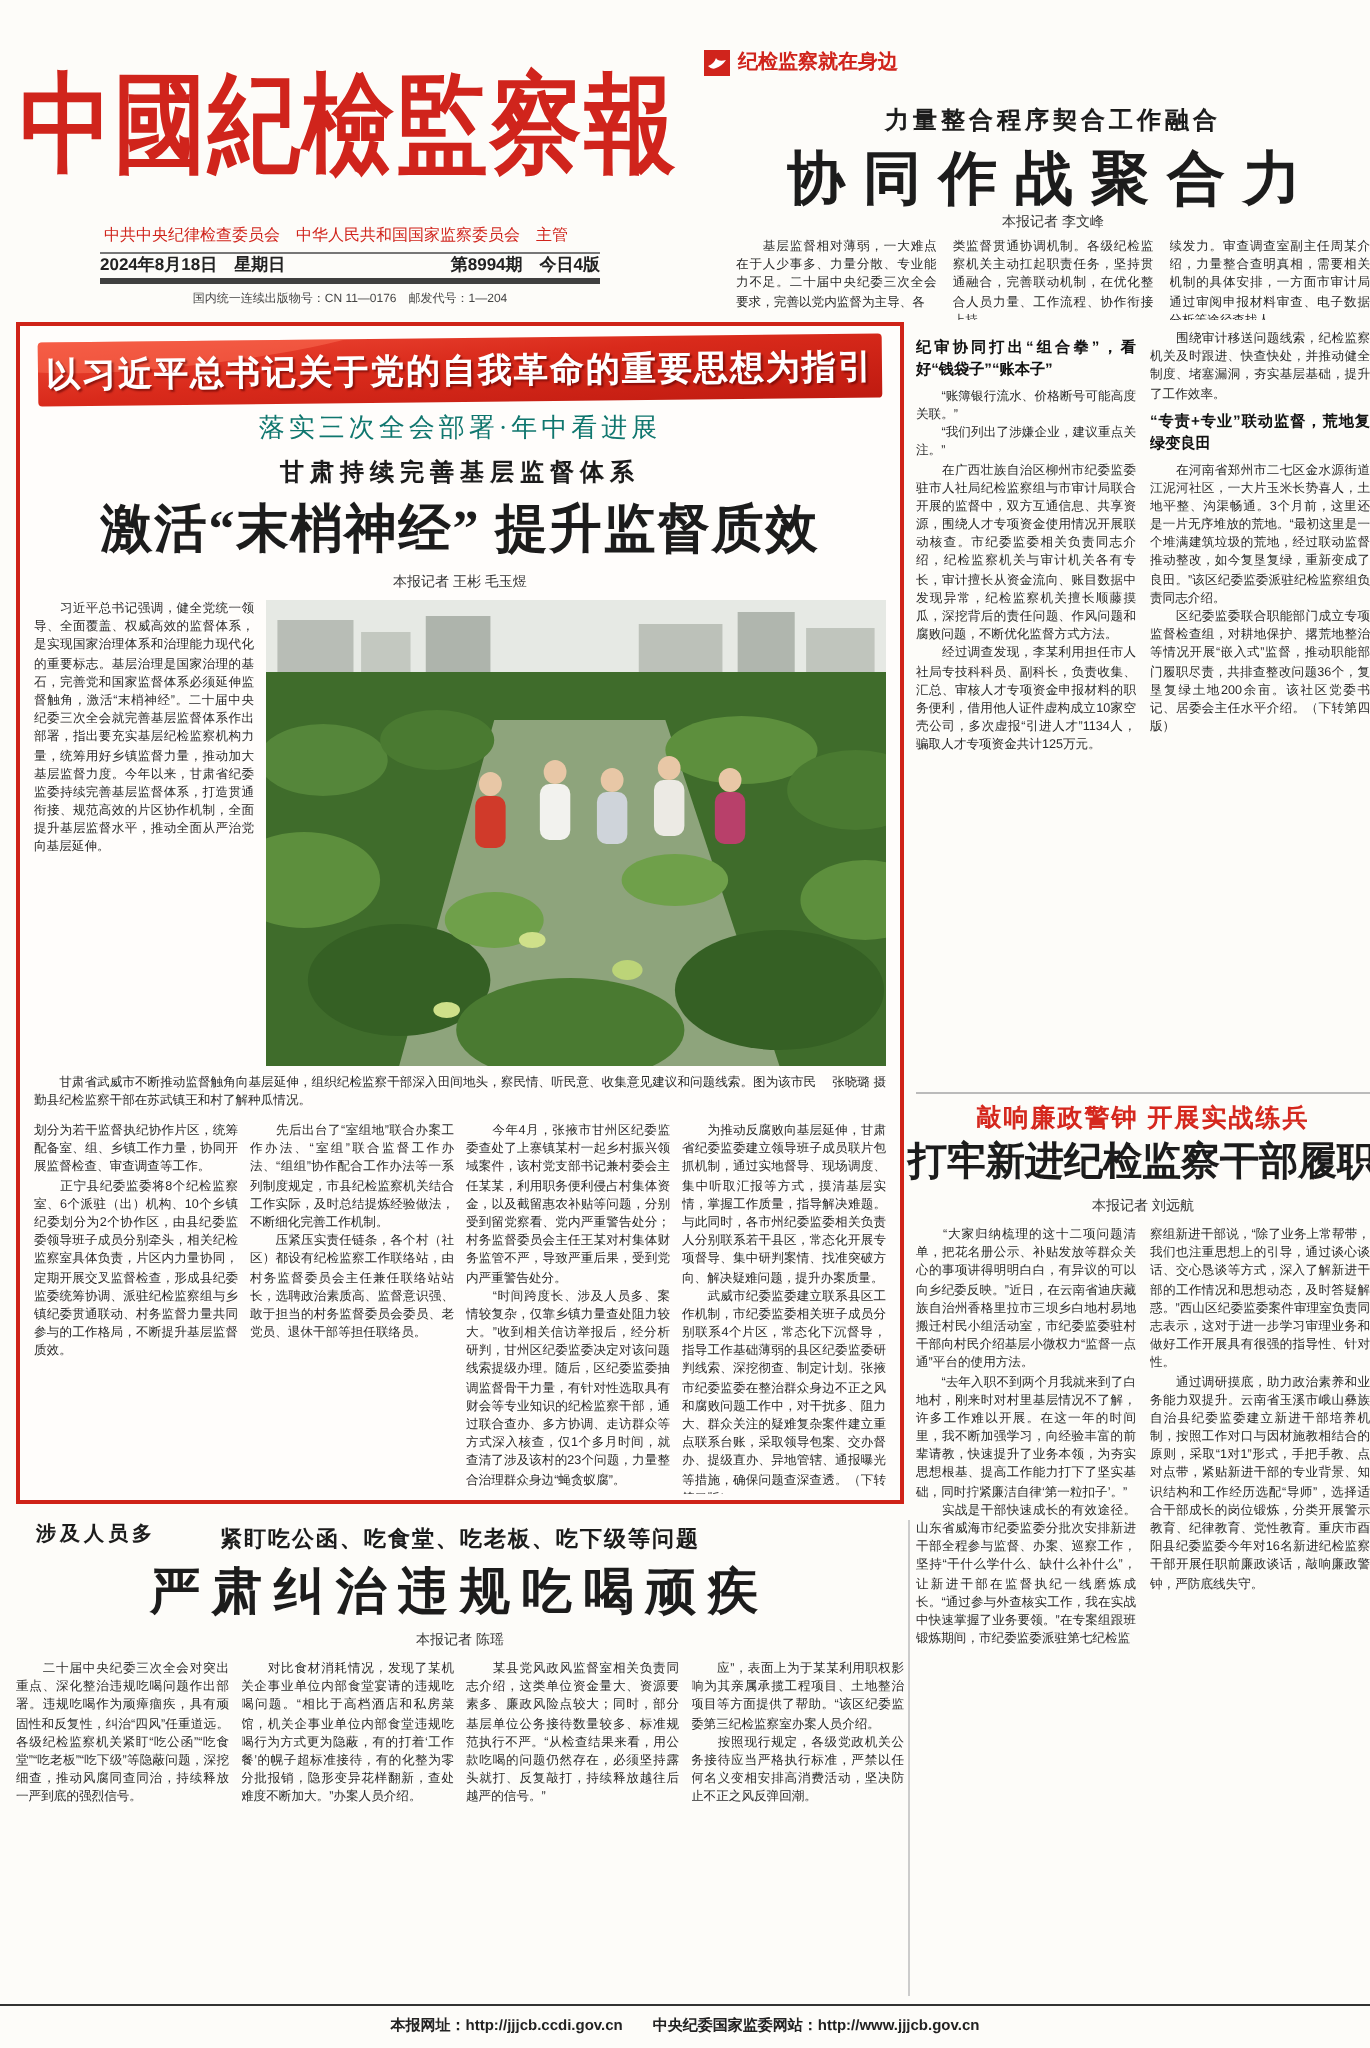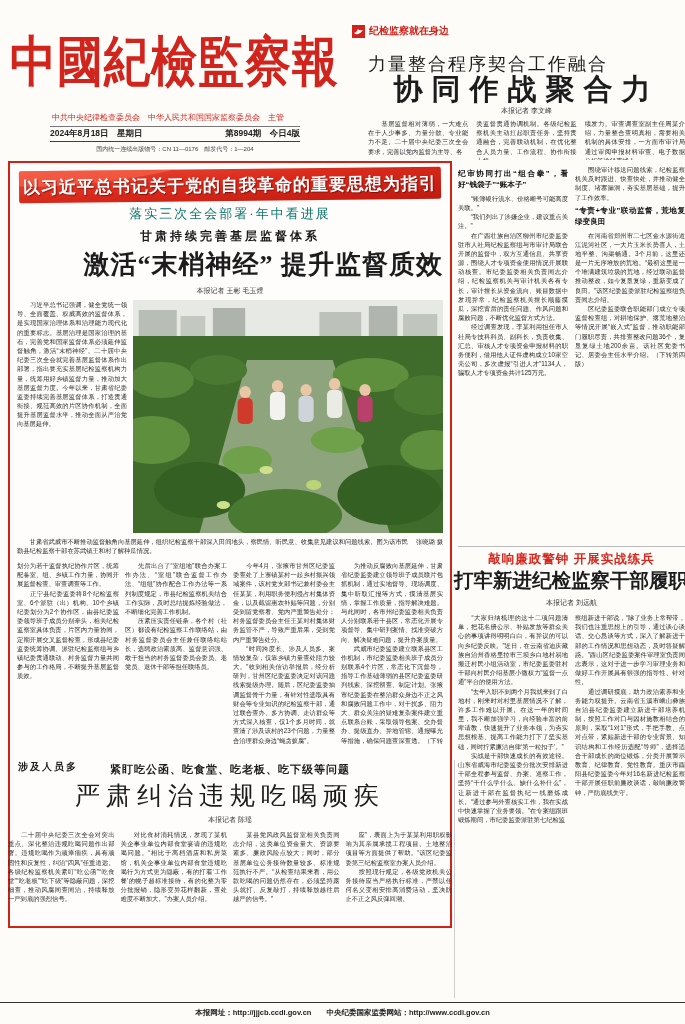--- a/index.html
+++ b/index.html
@@ -15,72 +15,72 @@
     font-family:"DejaVu Serif","Liberation Serif",serif;
     font-weight:900; font-size:46px; letter-spacing:1px; color:#d0241c;
     transform:scaleY(1.18); transform-origin:top left; white-space:nowrap;
   }
   .masthead-org{
     position:absolute; left:52px; top:112px; width:250px;
     color:#d0241c; font-size:8px; font-weight:normal; white-space:nowrap;
   }
   .dateline{
     position:absolute; left:50px; top:126px; width:250px; height:16px;
-    border-top:1px solid #777; border-bottom:1px solid #404040;
+    border-top:1px solid #777; border-bottom:3px solid #404040;
     display:flex; justify-content:space-between; align-items:center;
     font-size:8.5px; font-weight:bold; color:#222;
   }
   .pubinfo{
     position:absolute; left:50px; top:145px; width:250px; text-align:center;
     font-size:6px; color:#444;
   }
   
   .badge-row{ position:absolute; left:352px; top:24px; display:flex; align-items:center; gap:4px; }
   .badge-icon{ width:13px; height:13px; background:#d0241c; display:inline-flex; align-items:center; justify-content:center; }
   .badge-icon svg{ display:block; }
   .badge-text{ font-size:10px; font-weight:bold; color:#d0241c; font-family:"Liberation Serif","DejaVu Serif",serif; }
-  .tr-kicker{ position:absolute; left:368px; top:52px; width:317px; font-size:18px; font-weight:normal; letter-spacing:2px; }
+  .tr-kicker{ position:absolute; left:368px; top:52px; width:317px; text-align:center; font-size:12px; font-weight:bold; letter-spacing:2px; }
   .tr-headline{ position:absolute; left:368px; top:70px; width:317px; text-align:center; font-size:29px; font-weight:900; letter-spacing:9px; font-family:"Liberation Serif","DejaVu Serif",serif; }
   .tr-byline{ position:absolute; left:368px; top:106px; width:317px; text-align:center; font-size:7px; color:#333; }
   .tr-intro{ position:absolute; left:368px; top:119px; width:317px; height:41px; display:flex; gap:8px; overflow:hidden; }
   
   .bodycol{ flex:1; font-size:6.3px; line-height:1.46; text-align:justify; white-space:pre-wrap; overflow:hidden; color:#2a2a2a; }
   .subhead{ font-size:7.6px; font-weight:bold; line-height:1.5; margin:3px 0 3px 0; color:#111; }
   
   .feature-box{
-    position:absolute; left:8px; top:161px; width:444px; height:767px;
+    position:absolute; left:8px; top:161px; width:444px; height:591px;
     border:2px solid #cf2318; background:#fffdfb; padding:5px 7px 4px 7px;
   }
   .banner{
     position:relative; height:32px; margin:1px 2px 4px 2px;
     background:linear-gradient(175deg,#ef4936 0%,#d92a1b 45%,#bf1a10 100%);
     display:flex; align-items:center; justify-content:center; overflow:hidden;
     transform:rotate(-0.6deg); border-radius:2px;
   }
   .banner::before{
     content:""; position:absolute; left:-20px; top:-14px; width:200px; height:26px;
     background:rgba(255,120,90,.45); transform:rotate(-6deg); border-radius:50%;
   }
   .banner-text{ position:relative; color:#fff; font-size:17px; font-weight:900; letter-spacing:1px; text-shadow:1px 1px 1px rgba(90,0,0,.6); white-space:nowrap; }
   .series-tag{ text-align:center; color:#0f766e; font-size:13px; font-weight:400; letter-spacing:2px; margin-top:3px; font-family:"Liberation Serif","DejaVu Serif",serif; }
   .f-kicker{ text-align:center; font-size:12px; font-weight:bold; letter-spacing:3px; margin-top:5px; }
-  .f-headline{ text-align:right; font-size:26px; font-weight:900; letter-spacing:1px; margin-top:2px; font-family:"Liberation Serif","DejaVu Serif",serif; white-space:nowrap; }
+  .f-headline{ text-align:center; font-size:26px; font-weight:900; letter-spacing:1px; margin-top:2px; font-family:"Liberation Serif","DejaVu Serif",serif; white-space:nowrap; }
   .f-byline{ text-align:center; font-size:7px; color:#333; margin-top:4px; }
   .f-content{ display:flex; gap:6px; margin-top:4px; height:233px; }
   .f-lead{ width:110px; }
   .photo{ flex:1; position:relative; overflow:hidden; background:#436f2e; }
   .photo svg{ display:block; width:100%; height:100%; }
   .f-caption{ font-size:6.3px; line-height:1.5; text-align:justify; margin-top:4px; height:20px; overflow:hidden; color:#2a2a2a; }
   .f-caption .credit{ float:right; padding-left:8px; }
   .f-cols{ display:flex; gap:6px; margin-top:4px; height:186px; overflow:hidden; }
   
   .observer{ position:absolute; left:8px; top:760px; width:444px; height:242px; }
   .obs-label{ position:absolute; left:10px; top:0; font-size:10px; font-weight:bold; letter-spacing:2px; font-family:"Liberation Serif","DejaVu Serif",serif; }
   .obs-kicker{ text-align:center; font-size:11px; font-weight:bold; letter-spacing:1px; padding-top:2px; }
-  .obs-headline{ text-align:center; font-size:25px; font-weight:400; letter-spacing:6px; margin-top:2px; font-family:"Liberation Serif","DejaVu Serif",serif; }
+  .obs-headline{ text-align:center; font-size:25px; font-weight:700; letter-spacing:6px; margin-top:2px; font-family:"Liberation Serif","DejaVu Serif",serif; }
   .obs-byline{ text-align:center; font-size:7px; color:#333; margin-top:3px; }
   .obs-cols{ display:flex; gap:6px; margin-top:5px; height:168px; overflow:hidden; }
   
   .rcol{ position:absolute; left:458px; top:165px; width:227px; }
   .r-two{ display:flex; gap:7px; height:378px; overflow:hidden;justify-content:center; }
   .divider-h{ position:absolute; left:458px; top:546px; width:227px; border-top:1px solid #bbb; }
   .t-kicker{ position:absolute; left:458px; top:551px; width:227px; text-align:center; color:#d5281e; font-size:12.5px; font-weight:900; letter-spacing:1px; }
   .t-headline{ position:absolute; left:454px; top:567px; width:235px; text-align:center; font-size:19.5px; font-weight:900; font-family:"Liberation Serif","DejaVu Serif",serif; white-space:nowrap; }
   .t-byline{ position:absolute; left:458px; top:598px; width:227px; text-align:center; font-size:7px; color:#333; }
   .t-cols{ position:absolute; left:458px; top:613px; width:227px; height:385px; display:flex; gap:7px; overflow:hidden; }
@@ -232,15 +232,15 @@
     <div class="bodycol">　　“大家归纳梳理的这十二项问题清单，把花名册公示、补贴发放等群众关心的事项讲得明明白白，有异议的可以向乡纪委反映。”近日，在云南省迪庆藏族自治州香格里拉市三坝乡白地村易地搬迁村民小组活动室，市纪委监委驻村干部向村民介绍基层小微权力“监督一点通”平台的使用方法。
 　　“去年入职不到两个月我就来到了白地村，刚来时对村里基层情况不了解，许多工作难以开展。在这一年的时间里，我不断加强学习，向经验丰富的前辈请教，快速提升了业务本领，为夯实思想根基、提高工作能力打下了坚实基础，同时拧紧廉洁自律‘第一粒扣子’。”
 　　实战是干部快速成长的有效途径。山东省威海市纪委监委分批次安排新进干部全程参与监督、办案、巡察工作，坚持“干什么学什么、缺什么补什么”，让新进干部在监督执纪一线磨炼成长。“通过参与外查核实工作，我在实战中快速掌握了业务要领。”在专案组跟班锻炼期间，市纪委监委派驻第七纪检监</div>
     <div class="bodycol">察组新进干部说，“除了业务上常帮带，我们也注重思想上的引导，通过谈心谈话、交心恳谈等方式，深入了解新进干部的工作情况和思想动态，及时答疑解惑。”西山区纪委监委案件审理室负责同志表示，这对于进一步学习审理业务和做好工作开展具有很强的指导性、针对性。
 　　通过调研摸底，助力政治素养和业务能力双提升。云南省玉溪市峨山彝族自治县纪委监委建立新进干部培养机制，按照工作对口与因材施教相结合的原则，采取“1对1”形式，手把手教、点对点带，紧贴新进干部的专业背景、知识结构和工作经历选配“导师”，选择适合干部成长的岗位锻炼，分类开展警示教育、纪律教育、党性教育。重庆市酉阳县纪委监委今年对16名新进纪检监察干部开展任职前廉政谈话，敲响廉政警钟，严防底线失守。</div>
   </div>
 
   <div class="vline"></div>
 
   <div class="footer-rule"></div>
-  <div class="footer-text">本报网址：http://jjjcb.ccdi.gov.cn　　中央纪委国家监委网站：http://www.ccdi.gov.cn</div>
+  <div class="footer-text">本报网址：http://jjjcb.ccdi.gov.cn　　中央纪委国家监委网站：http://www.jjjcb.gov.cn</div>
 
 </div>
 
 </body></html>

